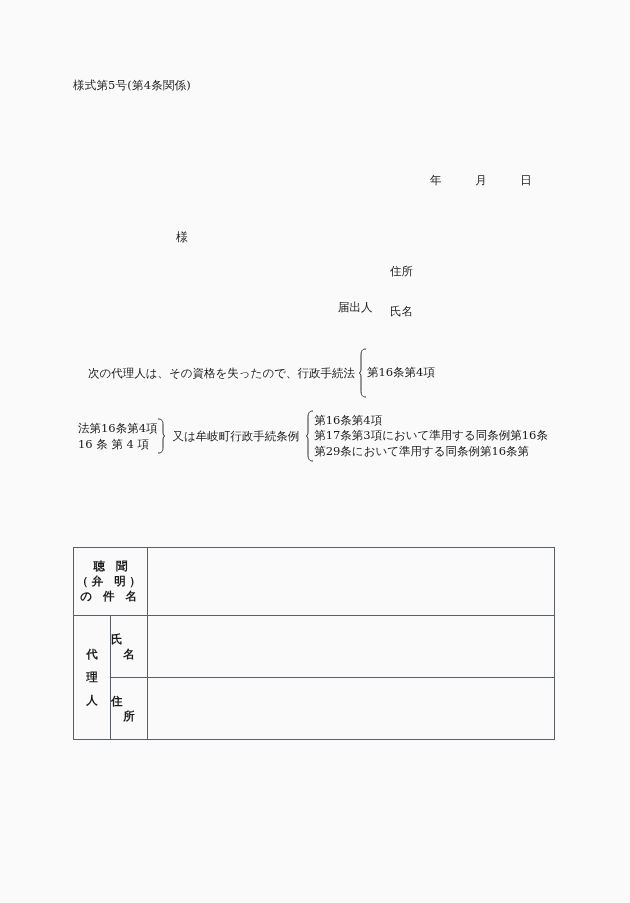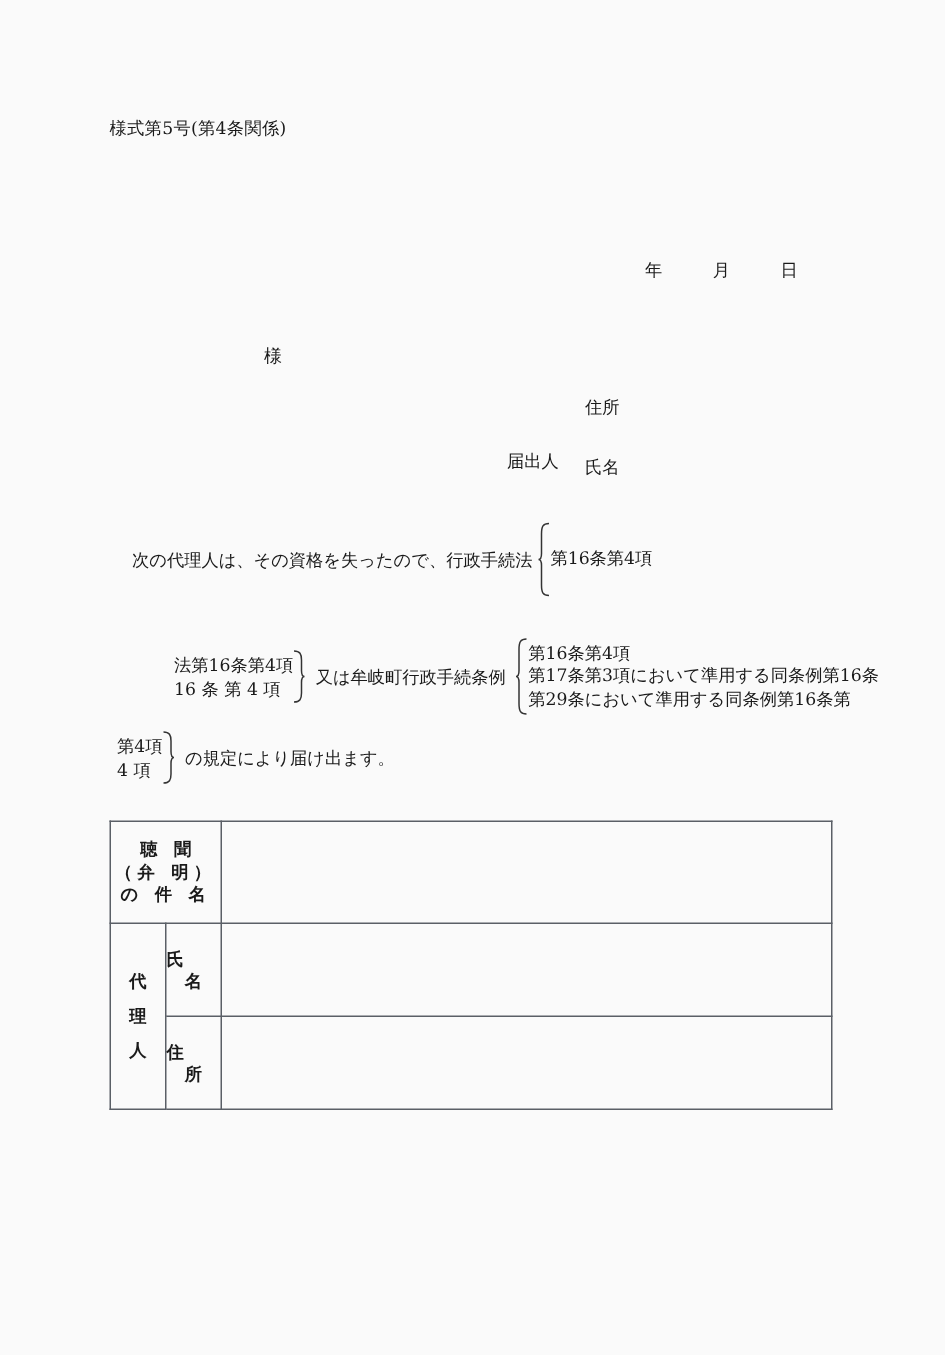--- a/index.html
+++ b/index.html
@@ -121,22 +121,21 @@
   
   #clause1 {
     left: 88px;
     top: 348px;
   }
   #clause1 .clause-lead { padding-right: 3px; }
 
   
   #clause2 {
     left: 78px;
-    top: 425px;
-    margin-left: 38px;
+    top: 410px;
   }
   #clause2 .stack2 {
     display: inline-block;
     vertical-align: middle;
     text-align: left;
   }
   #clause2 .stack2 .opt { display: block; line-height: 16px; }
   #clause2 .mid {
     display: inline-block;
     vertical-align: middle;
@@ -235,25 +234,20 @@
   </div>
 
   <div class="clause" id="clause2">
     <span class="stack2"><span class="opt">法第16条第4項</span><span class="opt">16 条  第  4 項</span></span><span class="brk"><svg width="9" height="36" viewBox="0 0 9 36">
           <path d="M1 1 C5 1 6 3 6 7 L6 14 C6 17 7 18 8 18 C7 18 6 19 6 22 L6 29 C6 33 5 35 1 35" fill="none" stroke="#333" stroke-width="1"></path>
         </svg></span><span class="mid">又は牟岐町行政手続条例</span><span class="brace-group"><span class="brk"><svg width="9" height="52" viewBox="0 0 9 52">
             <path d="M8 1 C4 1 3 3 3 8 L3 22 C3 25 2 26 1 26 C2 26 3 27 3 30 L3 44 C3 49 4 51 8 51" fill="none" stroke="#333" stroke-width="1"></path>
           </svg></span><span class="brace-items"><span class="opt">第16条第4項</span><span class="opt">第17条第3項において準用する同条例第16条</span><span class="opt">第29条において準用する同条例第16条第</span></span></span>
   </div>
 
-  <div class="clause" id="clause3">
-    <span class="stack3"><span class="opt">第4項</span><span class="opt">4   項</span></span><span class="brk"><svg width="9" height="36" viewBox="0 0 9 36">
-          <path d="M1 1 C5 1 6 3 6 7 L6 14 C6 17 7 18 8 18 C7 18 6 19 6 22 L6 29 C6 33 5 35 1 35" fill="none" stroke="#333" stroke-width="1"></path>
-        </svg></span><span class="tail">の規定により届け出ます。</span>
-  </div>
 
   <table class="form-table">
     <tbody>
       <tr>
         <td class="c-label cell-subject" colspan="2">聴 聞 （弁 明）の 件 名</td>
         <td class="c-value blank-cell"></td>
       </tr>
       <tr>
         <td class="c-label cell-agent" rowspan="2">
           <span class="vchar">代</span>

